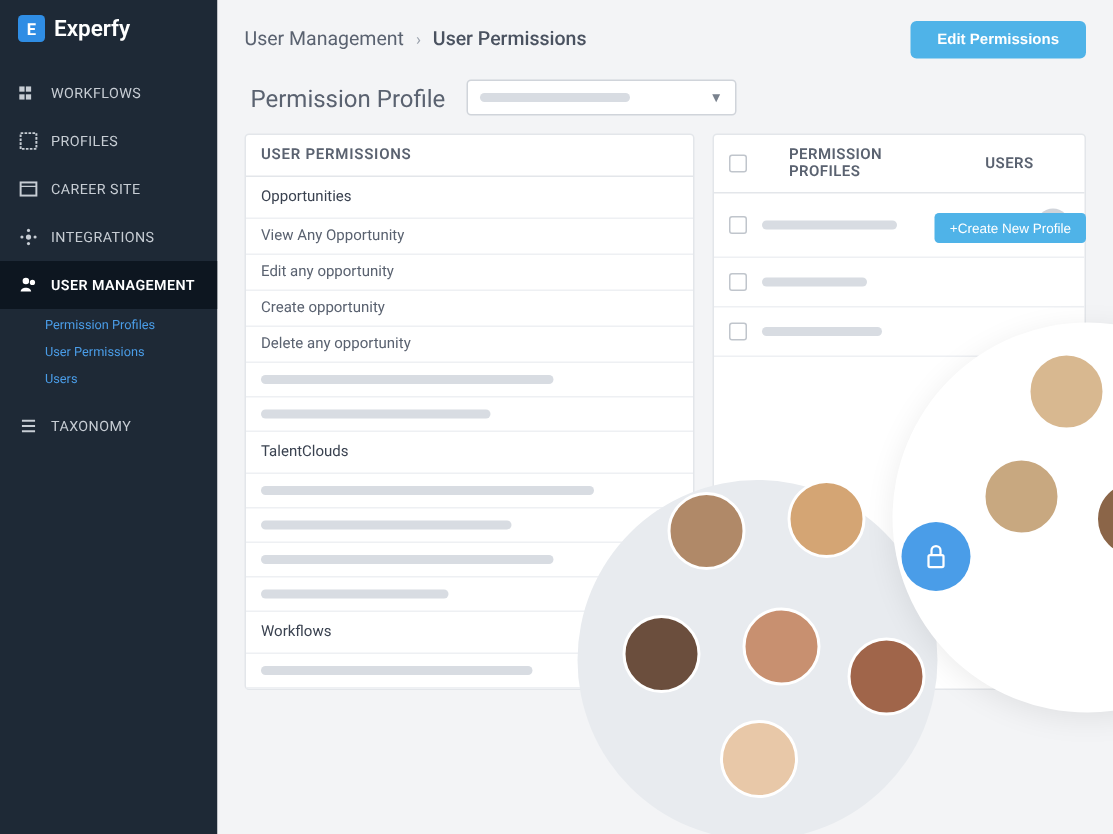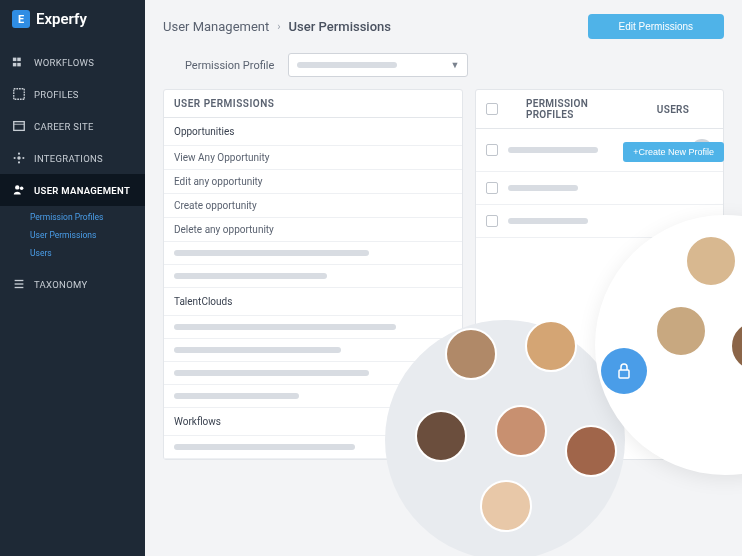--- a/index.html
+++ b/index.html
@@ -12,23 +12,23 @@
 .nav-item { display: flex; align-items: center; gap: 8px; padding: 9px 12px; font-size: 9.5px; color: #c7cdd4; cursor: pointer; letter-spacing: 0.3px; }
 .nav-item.active { background: #0d1620; color: #fff; font-weight: 600; }
 .nav-icon { width: 14px; height: 14px; display: flex; align-items: center; justify-content: center; flex-shrink: 0; }
 .subnav { padding: 2px 0 6px 30px; }
 .subnav-item { font-size: 8.5px; color: #4a9de8; padding: 4px 0; cursor: pointer; }
 .main { flex: 1; background: #f3f4f6; padding: 14px 18px; overflow: hidden; position: relative; }
 .header { display: flex; justify-content: space-between; align-items: center; margin-bottom: 14px; }
 .breadcrumb { font-size: 13px; color: #5a6270; display: flex; align-items: center; gap: 8px; }
 .breadcrumb .sep { color: #9aa1ac; font-size: 11px; }
 .breadcrumb .current { font-weight: 500; color: #4a5260; }
-.btn-primary { background: #4fb3e8; color: #fff; border: none; padding: 7px 31px; border-radius: 4px; font-size: 10px; font-weight: 400; cursor: pointer; }
+.btn-primary { background: #4fb3e8; color: #fff; border: none; padding: 7px 18px; border-radius: 4px; font-size: 10px; font-weight: 700; cursor: pointer; }
 .profile-row { display: flex; align-items: center; gap: 14px; margin-bottom: 12px; padding-left: 4px; }
-.profile-label { font-size: 11px; color: #5a6270; margin-left: 18px; }
+.profile-label { font-size: 16px; color: #5a6270; }
 .profile-select { width: 180px; height: 24px; border: 1px solid #d0d4da; border-radius: 3px; display: flex; align-items: center; justify-content: space-between; padding: 0 8px; background: #fff; cursor: pointer; }
 .skel { height: 6px; background: #d8dce2; border-radius: 3px; }
 .create-btn { position: absolute; right: 18px; top: 98px; background: #4fb3e8; color: #fff; border: none; padding: 5px 10px; border-radius: 3px; font-size: 9px; cursor: pointer; z-index: 5; margin-top: 44px; }
 .panels { display: flex; gap: 12px; }
 .panel { background: #fff; border: 1px solid #e3e6ea; border-radius: 3px; }
 .panel-left { width: 300px; }
 .panel-right { flex: 1; }
 .panel-header { padding: 8px 10px; font-size: 10px; color: #5a6270; font-weight: 600; letter-spacing: 0.5px; border-bottom: 1px solid #e3e6ea; }
 .section-title { padding: 8px 10px; font-size: 10px; font-weight: 400; color: #3a4250; border-bottom: 1px solid #eef0f3; }
 .perm-row { padding: 6px 10px; font-size: 10px; color: #5a6270; border-bottom: 1px solid #eef0f3; }

